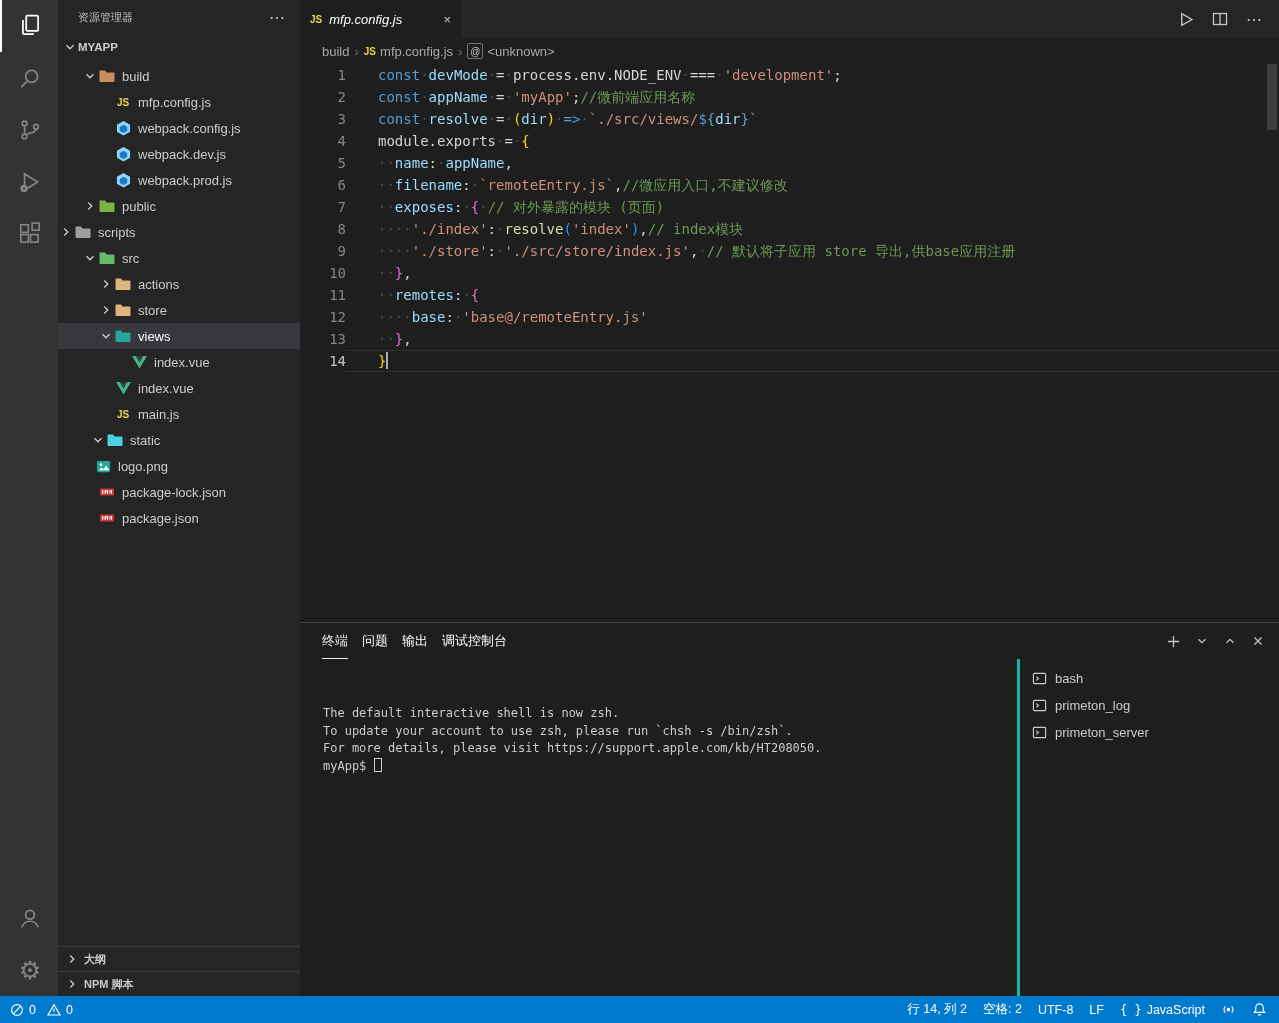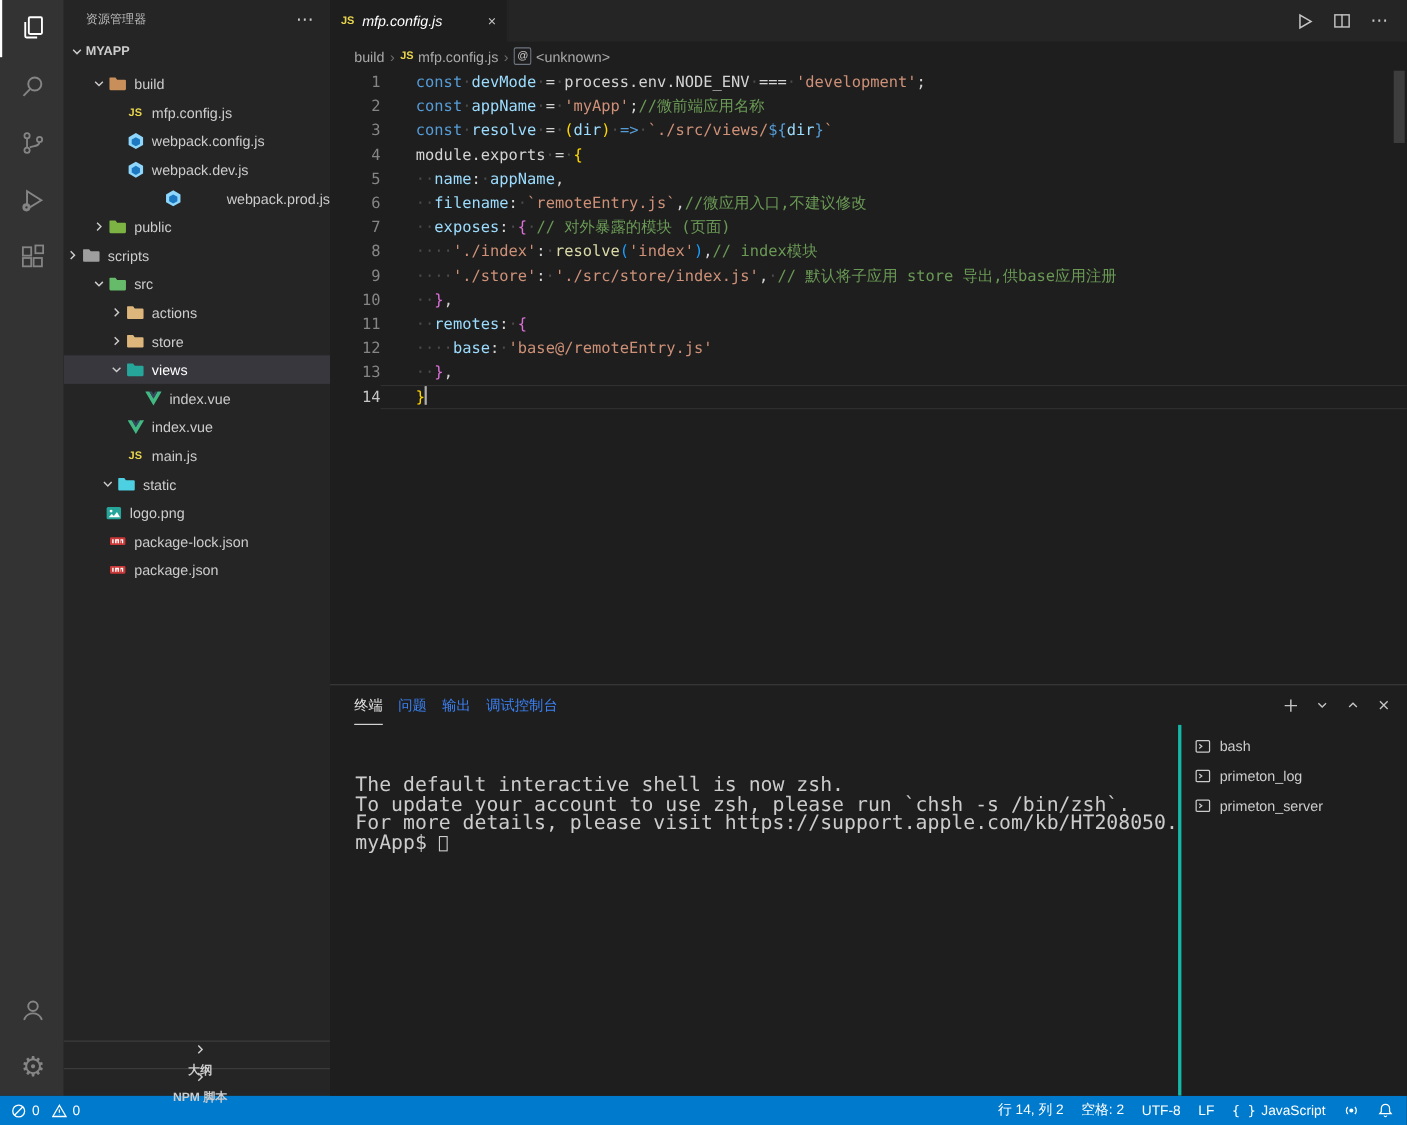--- a/index.html
+++ b/index.html
@@ -21,21 +21,21 @@
   .sidebar-header { height:35px; flex:none; display:flex; align-items:center; justify-content:space-between; padding:0 14px 0 20px; font-size:11px; color:#bbbbbb; }
   .sidebar-more { color:#cccccc; font-size:16px; letter-spacing:1px; cursor:pointer; }
   .tree-root-row { height:24px; display:flex; align-items:center; font-weight:bold; font-size:11.5px; color:#cccccc; padding-left:4px; cursor:pointer; }
   .tree { flex:1; overflow:hidden; padding-top:4px; }
   .tree-row { height:26px; display:flex; align-items:center; cursor:pointer; color:#cccccc; white-space:nowrap; }
   .tree-row.selected { background:#37373d; color:#ffffff; }
   .tw-chev { width:16px; flex:none; display:flex; align-items:center; justify-content:center; color:#cccccc; }
   .tw-icon { width:18px; flex:none; display:flex; align-items:center; justify-content:center; margin-right:6px; }
   .fi-js { color:#e8d44d; font-weight:bold; font-size:10px; }
   .sidebar-bottom { margin-top:auto; }
-  .side-section { height:25px; display:flex; align-items:center; gap:4px; border-top:1px solid rgba(128,128,128,0.25); font-size:11px; font-weight:bold; color:#cccccc; padding-left:6px; cursor:pointer;flex-direction:column; }
+  .side-section { height:25px; display:flex; align-items:center; gap:4px; border-top:1px solid rgba(128,128,128,0.25); font-size:11px; font-weight:bold; color:#cccccc; padding-left:6px; cursor:pointer; }
 
   
   .editor-col { flex:1; display:flex; flex-direction:column; background:#1e1e1e; min-width:0; }
   .tabbar { height:38px; flex:none; background:#252526; display:flex; align-items:stretch; }
   .tab { width:162px; background:#1e1e1e; display:flex; align-items:center; gap:7px; padding:0 10px; color:#ffffff; font-size:13px; cursor:pointer; border-right:1px solid #252526; }
   .tab-label { font-style:italic; }
   .tab-close { margin-left:auto; color:#c5c5c5; cursor:pointer; }
   .tab-actions { margin-left:auto; display:flex; align-items:center; gap:18px; padding-right:16px; color:#c5c5c5; }
   .tab-actions > * { cursor:pointer; }
   .more-glyph { font-size:16px; letter-spacing:1px; color:#c5c5c5; }
@@ -55,26 +55,26 @@
   .t-b1 { color:#ffd700; } .t-b2 { color:#da70d6; } .t-b3 { color:#179fff; }
   .t-ws { color:#4b4b4b; }
   .cursor { display:inline-block; width:2px; height:17px; background:#aeafad; vertical-align:-3px; }
   .scrollbar { position:absolute; top:0; right:0; width:14px; height:100%; }
   .scroll-slider { position:absolute; top:0; left:2px; width:10px; height:66px; background:rgba(121,121,121,0.35); }
 
   
   .panel { height:374px; flex:none; border-top:1px solid rgba(128,128,128,0.35); display:flex; flex-direction:column; background:#1e1e1e; }
   .panel-header { height:36px; flex:none; display:flex; align-items:center; padding:0 14px 0 22px; }
   .panel-tabs { display:flex; gap:14px; height:100%; }
-  .panel-tab { display:flex; align-items:center; color:#3b82f6; border-bottom:1px solid transparent; cursor:pointer; font-size:13px; }
+  .panel-tab { display:flex; align-items:center; color:#ffffff; border-bottom:1px solid transparent; cursor:pointer; font-size:13px; }
   .panel-tab.active { color:#e7e7e7; border-bottom-color:#e7e7e7; }
   .panel-actions { margin-left:auto; display:flex; align-items:center; gap:14px; color:#c5c5c5; }
   .panel-actions > * { cursor:pointer; }
   .panel-body { flex:1; display:flex; min-height:0; }
-  .terminal { flex:1; padding:46px 0 0 23px; font-family:"DejaVu Sans Mono",monospace; font-size:18px; line-height:17.5px; color:#cccccc; }
+  .terminal { flex:1; padding:46px 0 0 23px; font-family:"DejaVu Sans Mono",monospace; font-size:12px; line-height:17.5px; color:#cccccc; }
   .terminal-line { white-space:pre; }
   .hollow-cursor { display:inline-block; width:8px; height:14px; border:1px solid #cccccc; vertical-align:-2px; }
   .terminal-side { width:262px; flex:none; border-left:3px solid #14b8a6; padding-top:6px; }
   .term-item { height:27px; display:flex; align-items:center; gap:8px; padding-left:12px; color:#cccccc; font-size:13px; cursor:pointer; }
 
   
   .statusbar { height:27px; background:#007acc; color:#ffffff; display:flex; align-items:center; justify-content:space-between; padding:0 12px 0 10px; font-size:12.5px; }
   .sb-group { display:flex; align-items:center; gap:16px; }
   .sb-item { display:flex; align-items:center; gap:5px; cursor:pointer; }
   .sb-braces { font-family:"DejaVu Sans Mono",monospace; font-size:12px; }
@@ -192,21 +192,21 @@
         <div class="tree-row" style="padding-left: 40px;">
           <span class="tw-chev"></span>
           <span class="tw-icon">
             <svg width="15" height="16" viewBox="0 0 16 17">
               <polygon points="8,1 15,5 15,12.5 8,16.5 1,12.5 1,5" fill="#8ed6fb"></polygon>
               <polygon points="8,5 12,7.3 12,11.6 8,13.9 4,11.6 4,7.3" fill="#1c78c0"></polygon>
             </svg>
           </span>
           <span>webpack.dev.js</span>
         </div>
-        <div class="tree-row" style="padding-left: 40px; justify-content: space-between;">
+        <div class="tree-row" style="padding-left: 40px;">
           <span class="tw-chev"></span>
           <span class="tw-icon">
             <svg width="15" height="16" viewBox="0 0 16 17">
               <polygon points="8,1 15,5 15,12.5 8,16.5 1,12.5 1,5" fill="#8ed6fb"></polygon>
               <polygon points="8,5 12,7.3 12,11.6 8,13.9 4,11.6 4,7.3" fill="#1c78c0"></polygon>
             </svg>
           </span>
           <span>webpack.prod.js</span>
         </div>
         <div class="tree-row" style="padding-left: 24px;">

